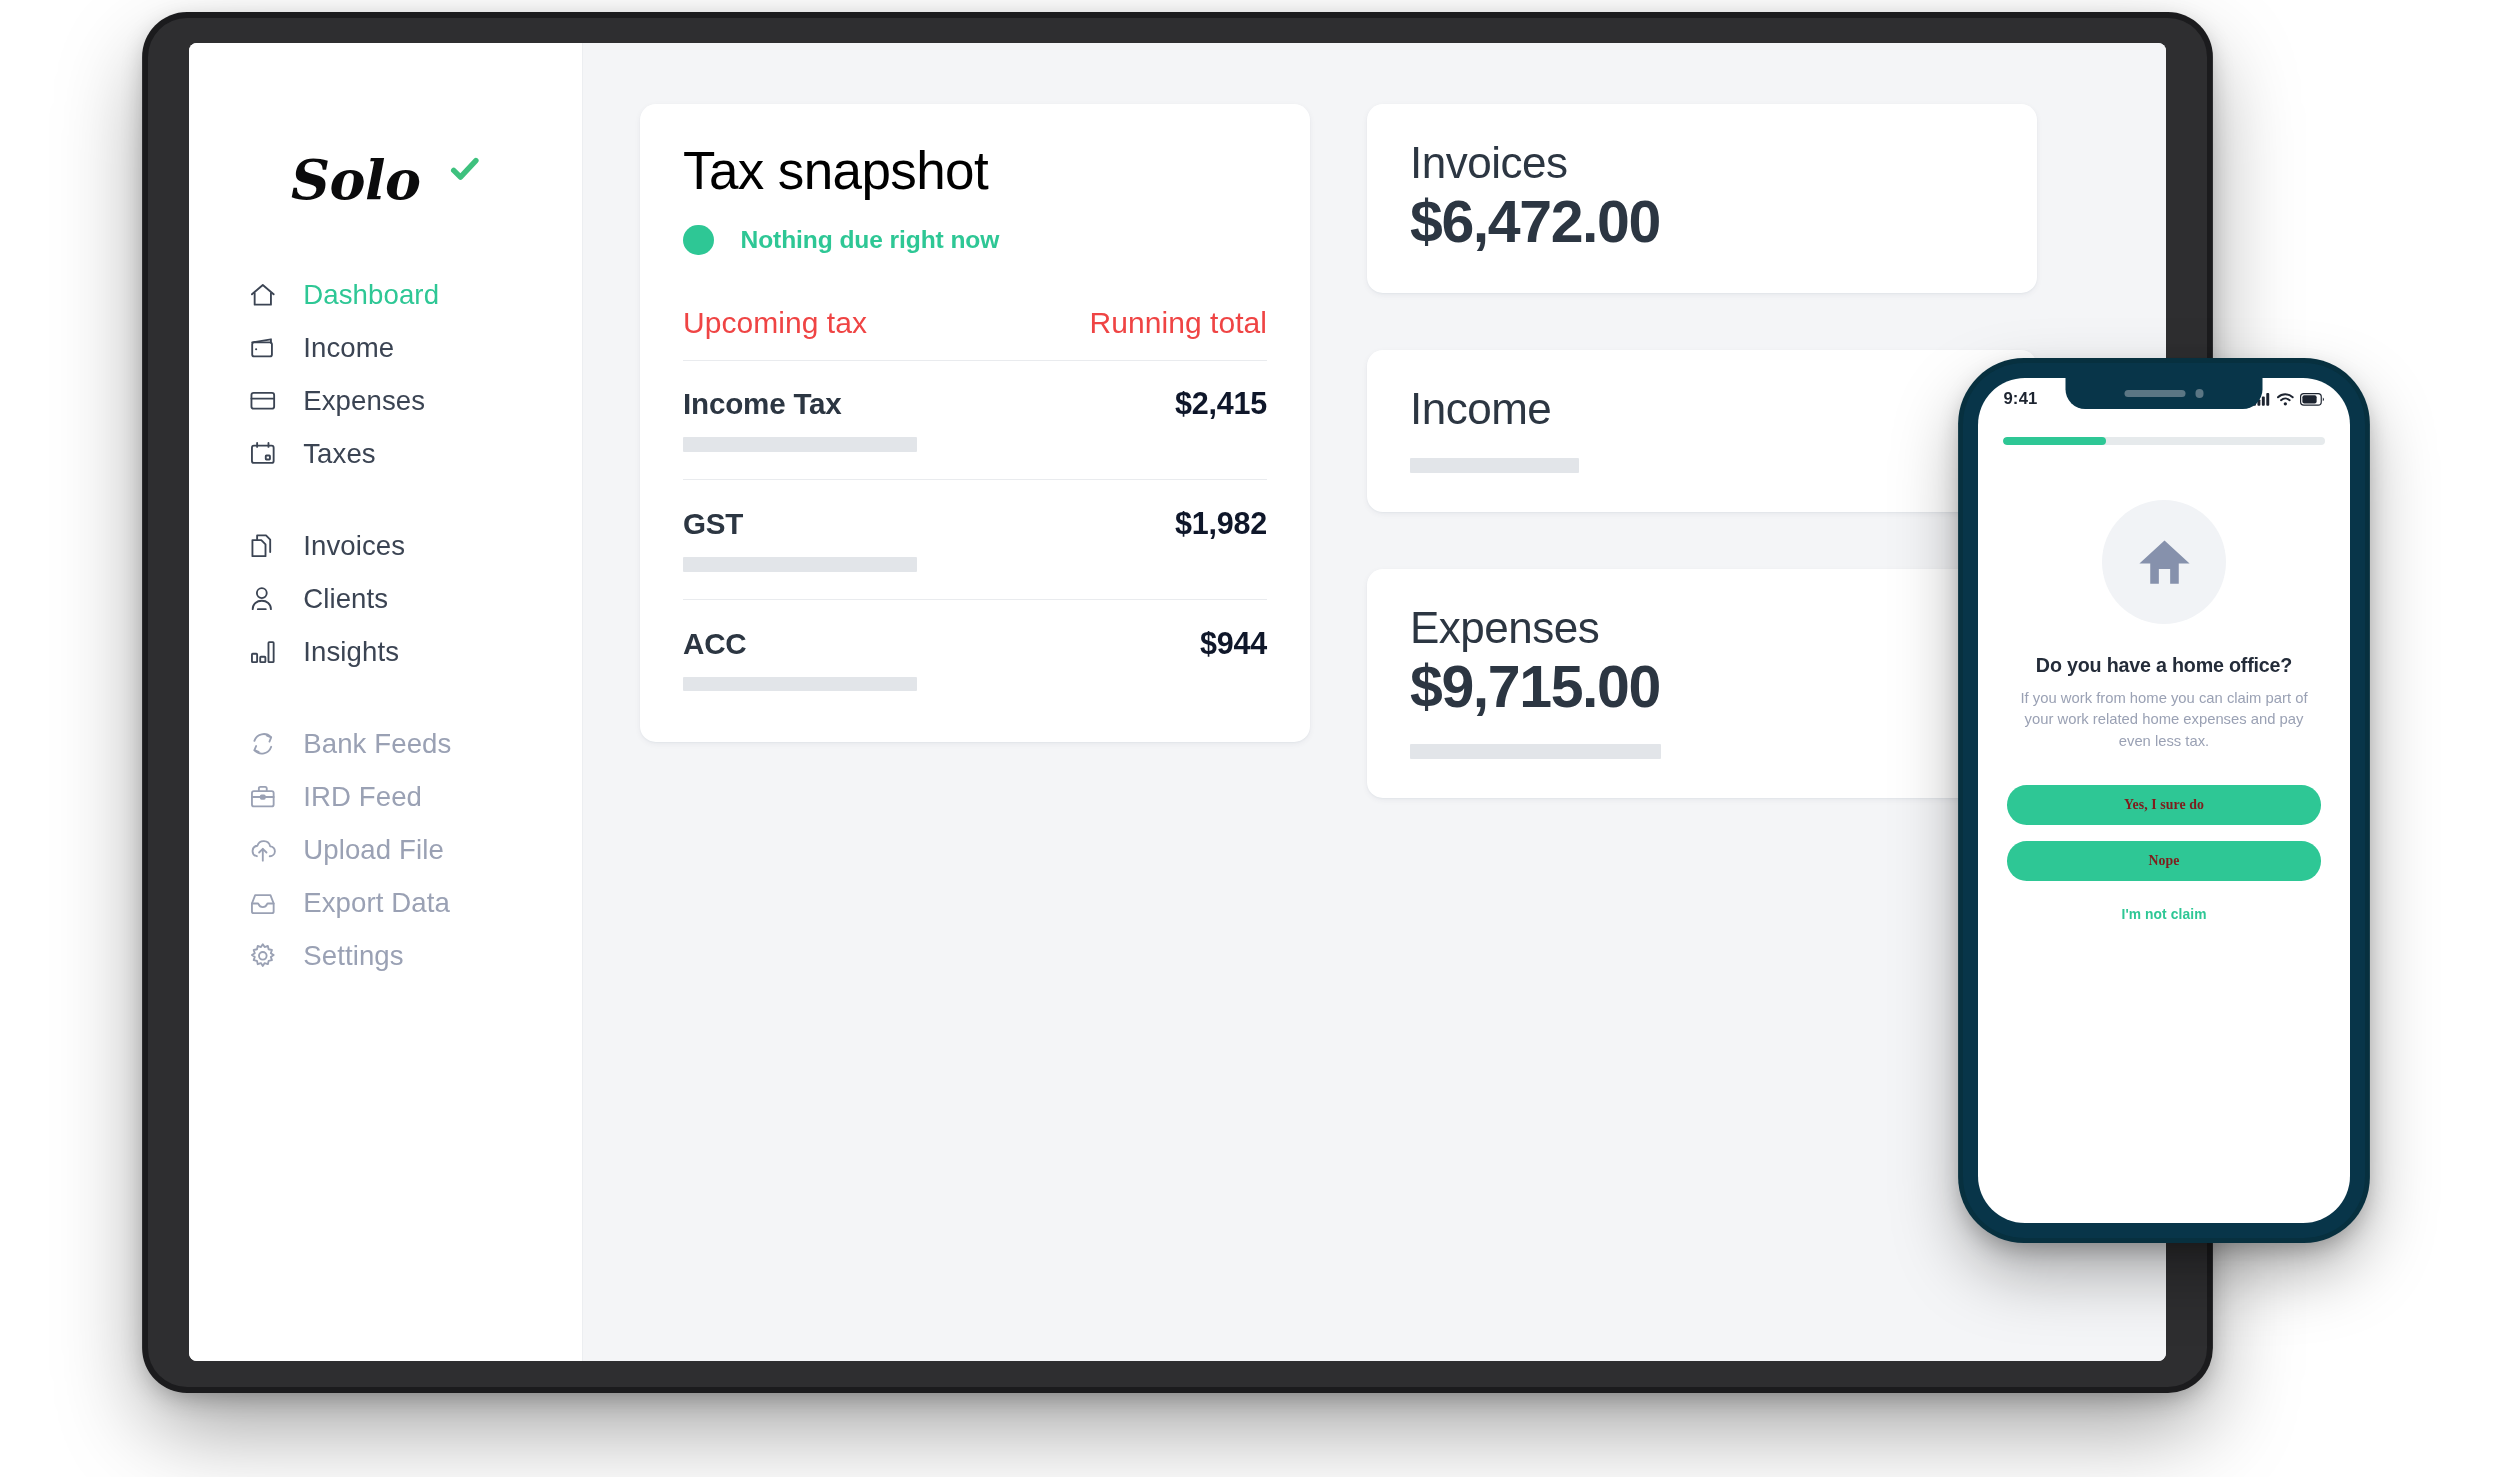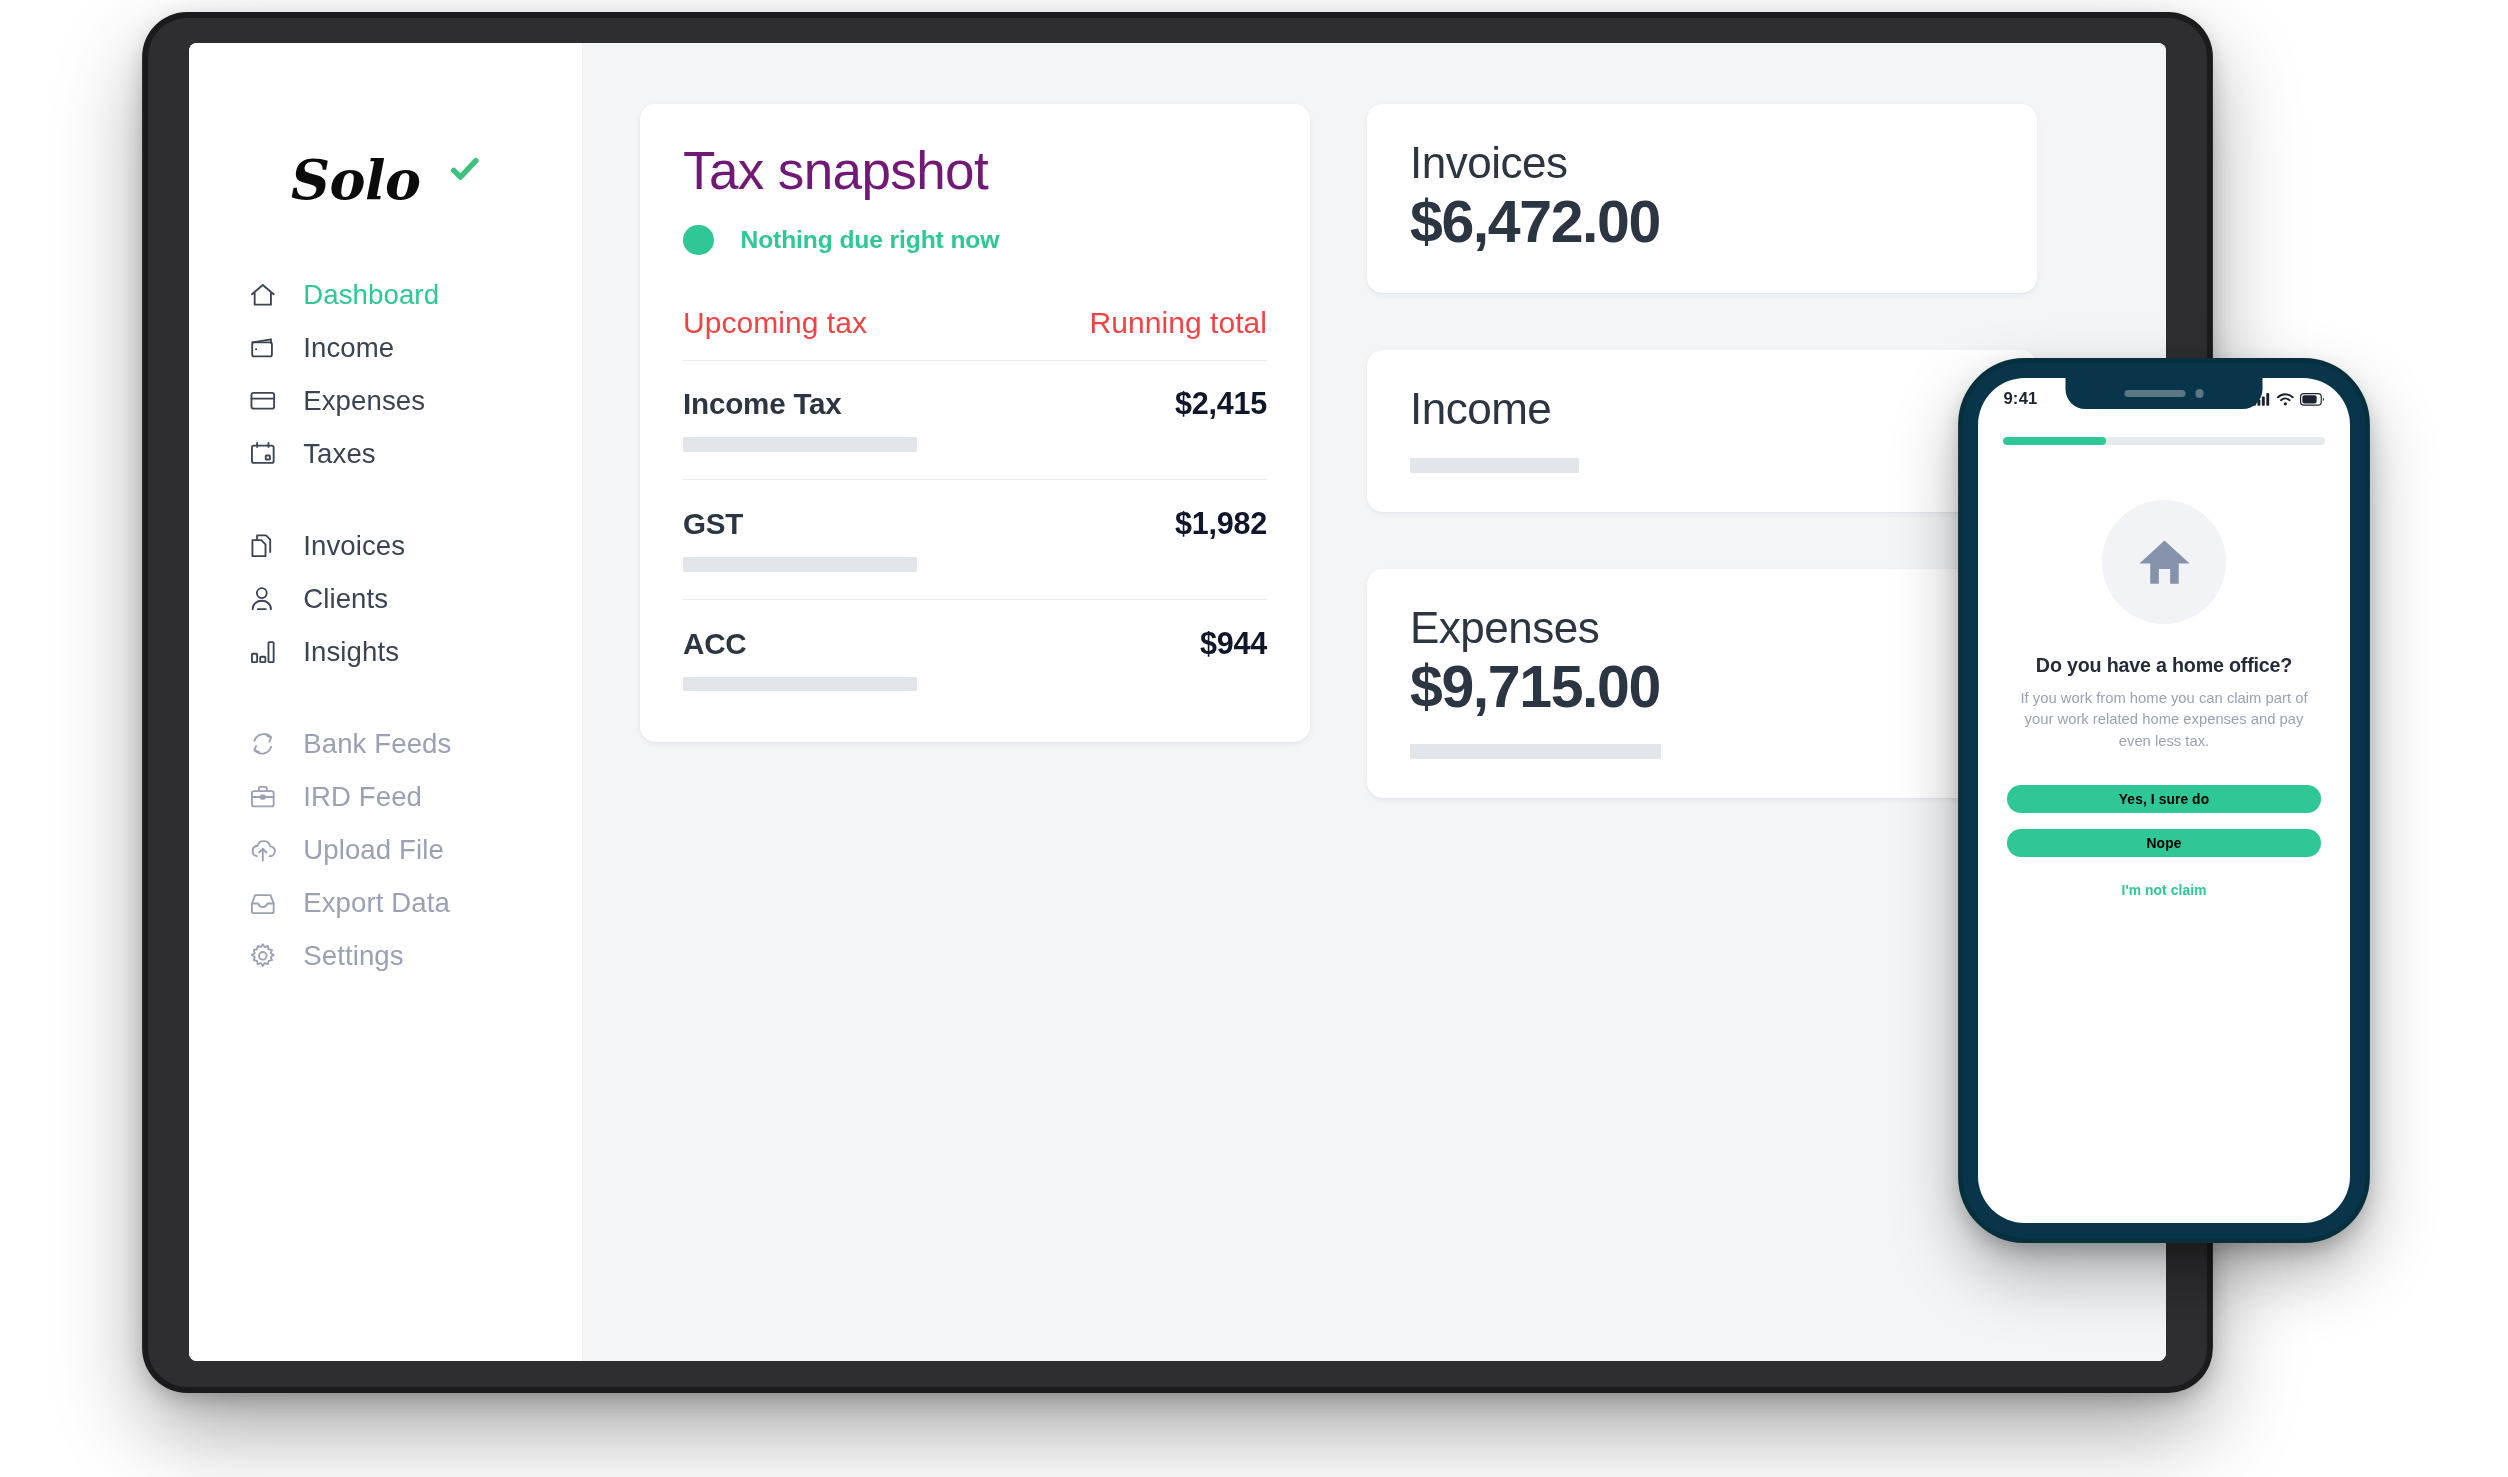--- a/index.html
+++ b/index.html
@@ -124,21 +124,21 @@
     background: #ffffff;
     border-radius: 15.8px;
     box-shadow: 0 2px 5.9px rgba(25,40,70,0.055), 0 1px 2px rgba(25,40,70,0.04);
   }
 
   
   .snapshot { padding: 39px 43px 33px 43px; margin-bottom: 61px; }
   .snapshot-title {
     font-size: 53px;
     font-weight: 300;
-    color: #701a75;
+    color: #000000;
     letter-spacing: -0.6px;
     line-height: 1.05;
   }
   .status-row {
     display: flex;
     align-items: center;
     gap: 27px;
     margin-top: 25.6px;
   }
   .status-dot { width: 30.5px; height: 30.5px; border-radius: 50%; }
@@ -334,33 +334,33 @@
   }
   .phone-sub {
     margin-top: 10.8px;
     font-size: 14.8px;
     line-height: 1.45;
     color: #9aa1b4;
     padding: 0 3.9px;
   }
   .phone-btn {
     margin-top: 15.8px;
-    height: 28px;
+    height: 40px;
     border-radius: 19.7px;
     background: #2ec795;
-    color: #000000;
+    color: #7f1d1d;
     font-size: 13.8px;
     font-weight: 700;
     display: flex;
     align-items: center;
     justify-content: center;
     cursor: pointer;
     border: none;
     width: 100%;
-    font-family: Liberation Sans, sans-serif;
+    font-family: Liberation Serif, serif;
     letter-spacing: 0.1px;
   }
   .phone-btn.first { margin-top: 33px; }
   .phone-link {
     margin-top: 25.6px;
     font-size: 13.8px;
     font-weight: 700;
     color: #2ec795;
     cursor: pointer;
     letter-spacing: 0.1px;

